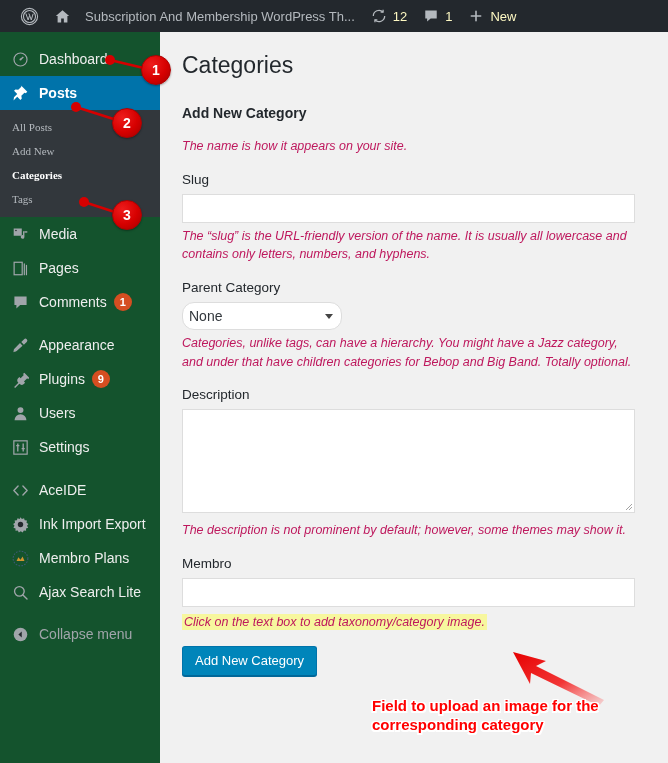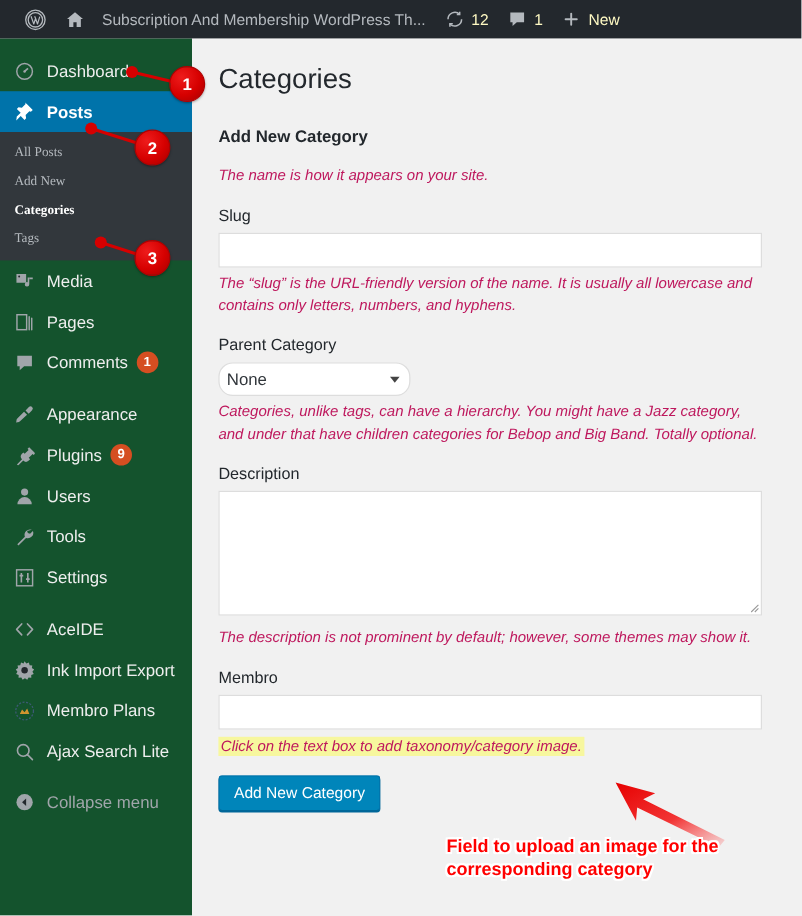--- a/index.html
+++ b/index.html
@@ -358,28 +358,20 @@
       <div class="menu-item">
         <span class="mi-icon">
           <svg width="17" height="17" viewBox="0 0 24 24" fill="#a0a5aa">
             <circle cx="12" cy="7.2" r="4.2"></circle>
             <path d="M3.6 21.4 a8.4 8.4 0 0 1 16.8 0 Z"></path>
           </svg>
         </span>
         <span class="mi-label">Users</span>
       </div>
 
-      <div class="menu-item">
-        <span class="mi-icon">
-          <svg width="17" height="17" viewBox="0 0 24 24" fill="#a0a5aa">
-            <path d="M20.6 3.6 a6.4 6.4 0 0 0 -8.3 8.1 L3.4 20.6 l1.4 1.4 8.9 -8.9 a6.4 6.4 0 0 0 8.1 -8.3 l-3.4 3.4 -2.6 -0.8 -0.8 -2.6 Z"></path>
-          </svg>
-        </span>
-        <span class="mi-label">Tools</span>
-      </div>
 
       <div class="menu-item">
         <span class="mi-icon">
           <svg width="17" height="17" viewBox="0 0 24 24" fill="none" stroke="#a0a5aa" stroke-width="1.7">
             <rect x="2.6" y="2.6" width="18.8" height="18.8"></rect>
             <path d="M8.2 6.4 v11.2 M15.8 6.4 v11.2" stroke-width="1.9"></path>
             <path d="M6.0 9.4 h4.4 M13.6 13.6 h4.4" stroke-width="1.9"></path>
           </svg>
         </span>
         <span class="mi-label">Settings</span>

